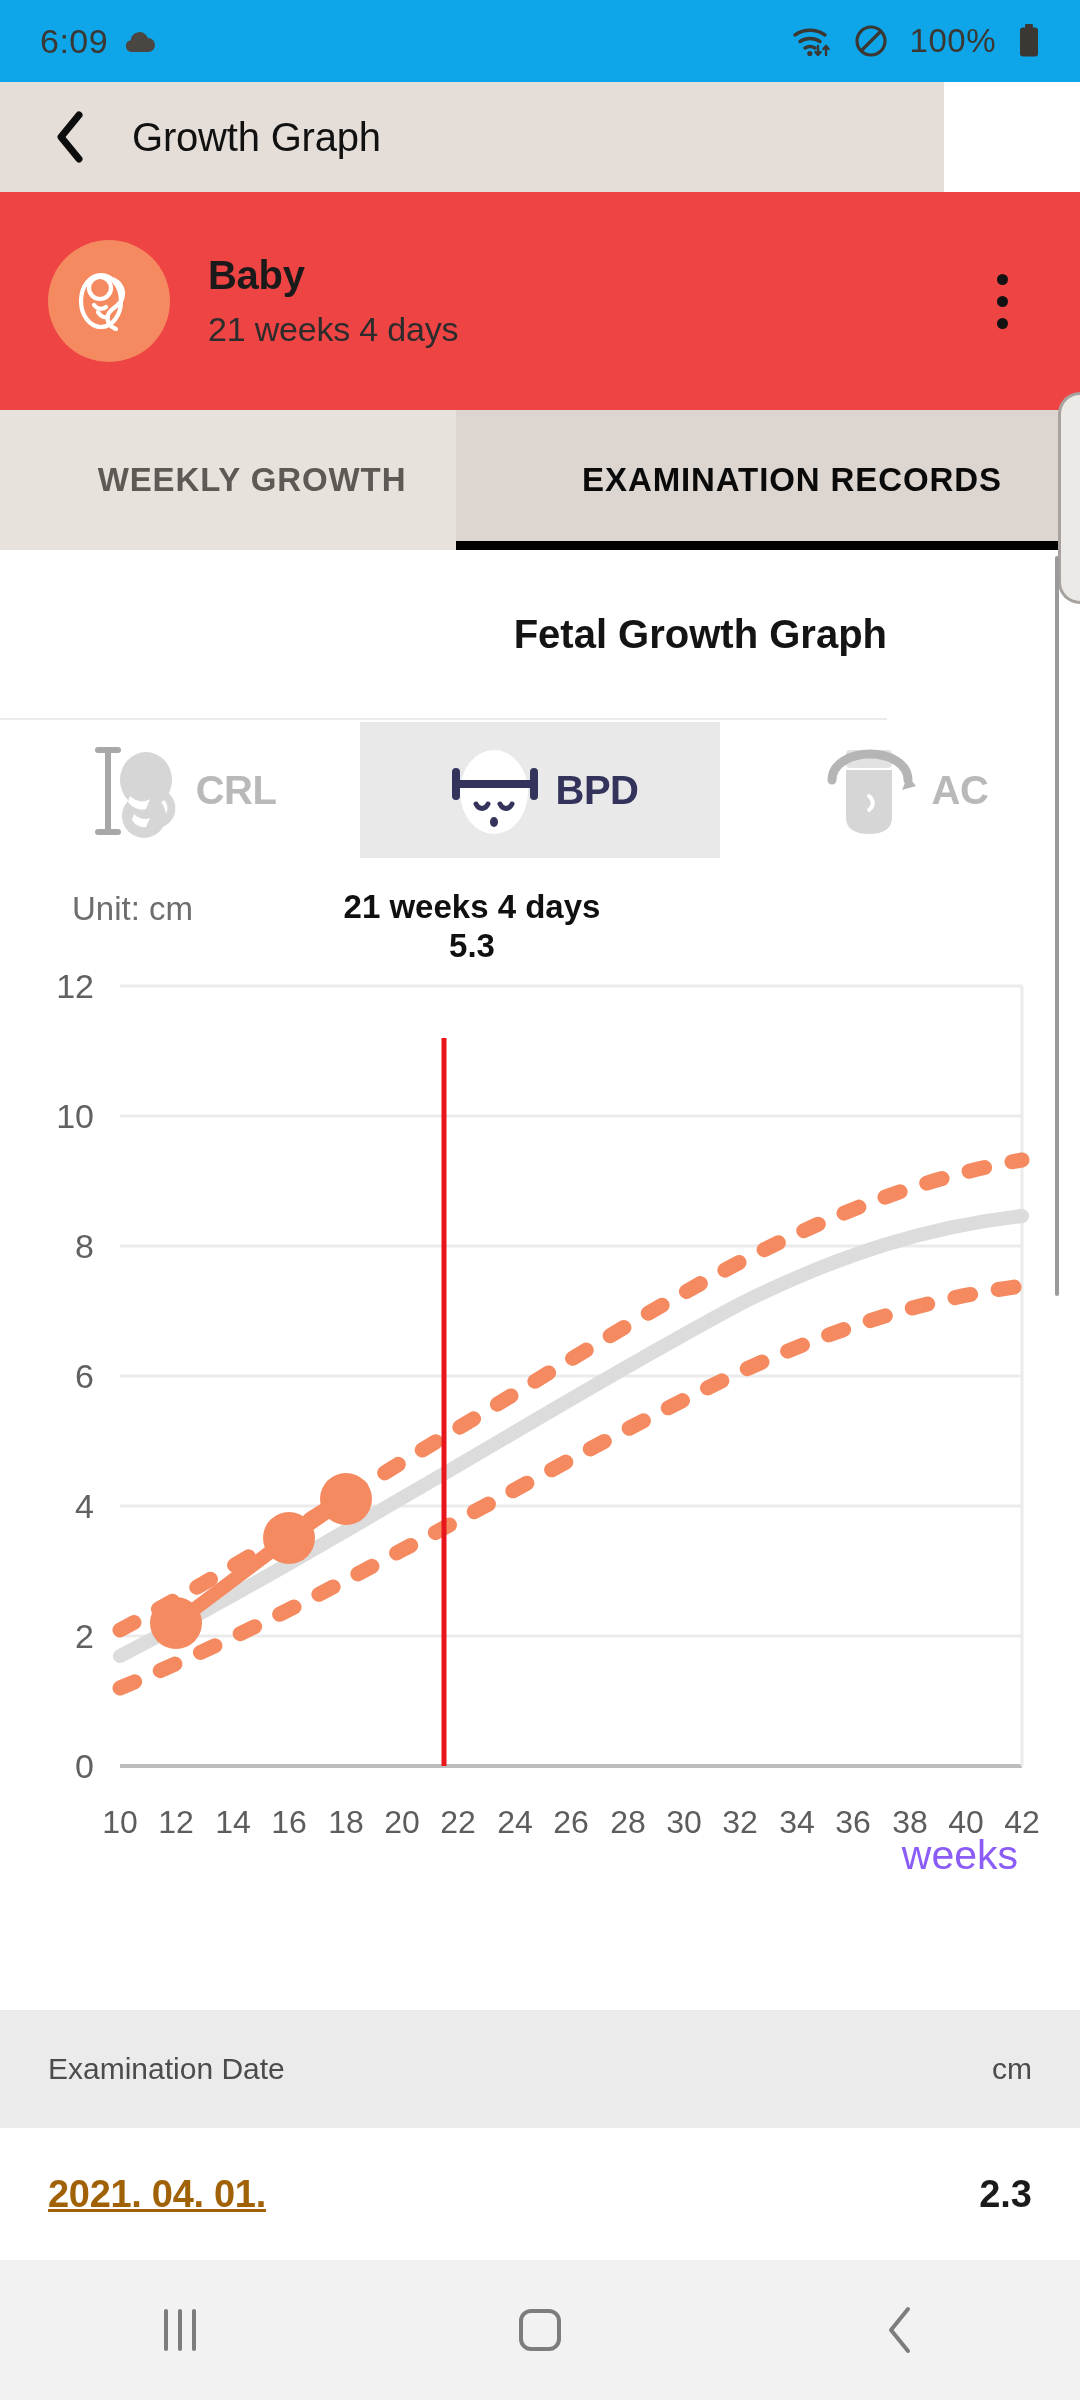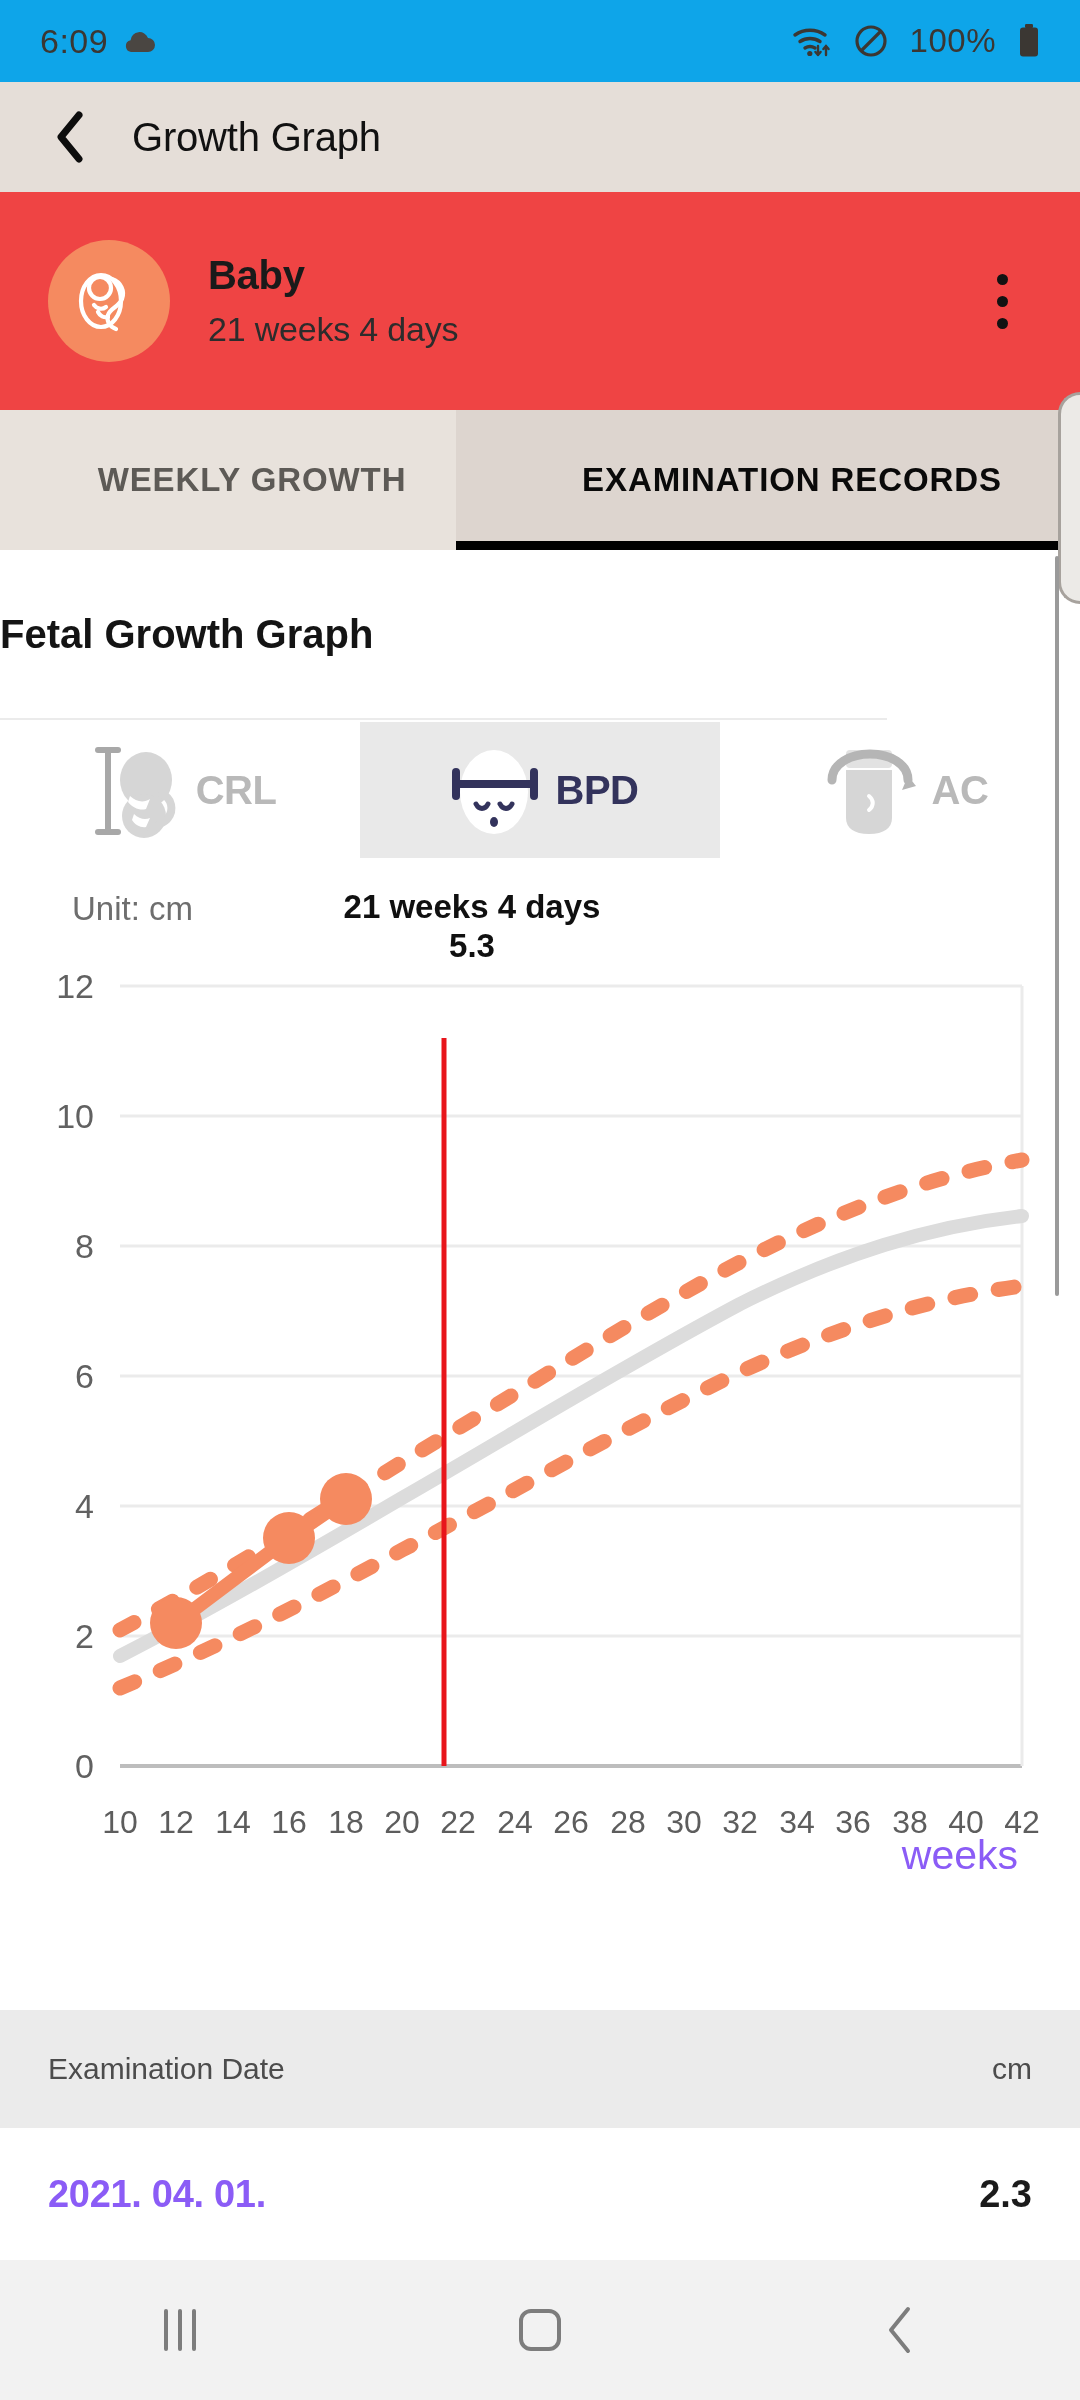--- a/index.html
+++ b/index.html
@@ -19,21 +19,21 @@
     padding: 0 40px;
   }
   .sb-left { display: flex; align-items: center; gap: 14px; }
   .sb-time { font-size: 34px; color: #3b3733; letter-spacing: .5px; }
   .sb-right { display: flex; align-items: center; gap: 22px; }
   .sb-pct { font-size: 33px; color: #3b3733; letter-spacing: .5px; }
   .ico { display: inline-block; line-height: 0; }
 
   
   .appbar {
-    position: absolute; top: 82px; left: 0; width: 1080px; height: 110px;
+    position: absolute; top: 82px; left: 0; width: 944px; height: 110px;
     background: #e5ded8; display: flex; align-items: center; padding-left: 48px;
   }
   .back-chevron { width: 44px; height: 44px; display: flex; align-items: center; justify-content: center; }
   .appbar-title { font-size: 40px; color: #111111; margin-left: 40px; letter-spacing: -.2px; }
 
   
   .babyrow {
     position: absolute; top: 192px; left: 0; width: 1080px; height: 218px;
     background: #ef4444; display: flex; align-items: center; padding: 0 48px;
   }
@@ -55,21 +55,21 @@
   .tab-inactive { width: 456px; background: #e8e2dc; }
   .tab-active { width: 624px; background: #ddd5cf; }
   .tab-label { font-size: 33px; font-weight: bold; letter-spacing: .9px; }
   .tab-inactive .tab-label { color: #5d5a56; }
   .tab-active .tab-label { color: #0a0a0a; }
   .tab-underline { position: absolute; left: 0; bottom: 0; width: 100%; height: 9px; background: #000; }
 
   
   .card-title {
     position: absolute; top: 550px; left: 0; width: 887px; height: 170px;
-    background: #fff; display: flex; align-items: center; justify-content: flex-start;
+    background: #fff; display: flex; align-items: center; justify-content: flex-end;
     border-bottom: 2px solid #ebebeb;
   }
   .card-title span { font-size: 40px; font-weight: bold; color: #141414; }
 
   
   .metrics {
     position: absolute; top: 722px; left: 0; width: 1080px; height: 136px;
     background: #fff; display: flex;
   }
   .metric { width: 360px; height: 136px; display: flex; align-items: center; justify-content: center; gap: 2px; }
@@ -89,21 +89,21 @@
     position: absolute; top: 2010px; left: 0; width: 1080px; height: 118px;
     background: #ebebeb; display: flex; align-items: center; justify-content: space-between;
     padding: 0 48px;
   }
   .thead span { font-size: 30px; color: #4c4c4c; }
   .trow {
     position: absolute; top: 2128px; left: 0; width: 1080px; height: 132px;
     background: #fff; display: flex; align-items: center; justify-content: space-between;
     padding: 0 48px;
   }
-  .trow .d { font-size: 38px; font-weight: bold; color: #8b5cf6; letter-spacing: -.3px; }
+  .trow .d { font-size: 38px; font-weight: bold; color: #a16207; letter-spacing: -.3px; text-decoration: underline; }
   .trow .v { font-size: 38px; font-weight: bold; color: #1b1b1b; }
 
   
   .scrollbar {
     position: absolute; left: 1055px; top: 556px; width: 4px; height: 740px;
     background: #9a9a9a; border-radius: 2px;
   }
   .edgepanel {
     position: absolute; right: 0; top: 392px; width: 22px; height: 212px;
     border: 3px solid #a7a29d; border-right: none;

